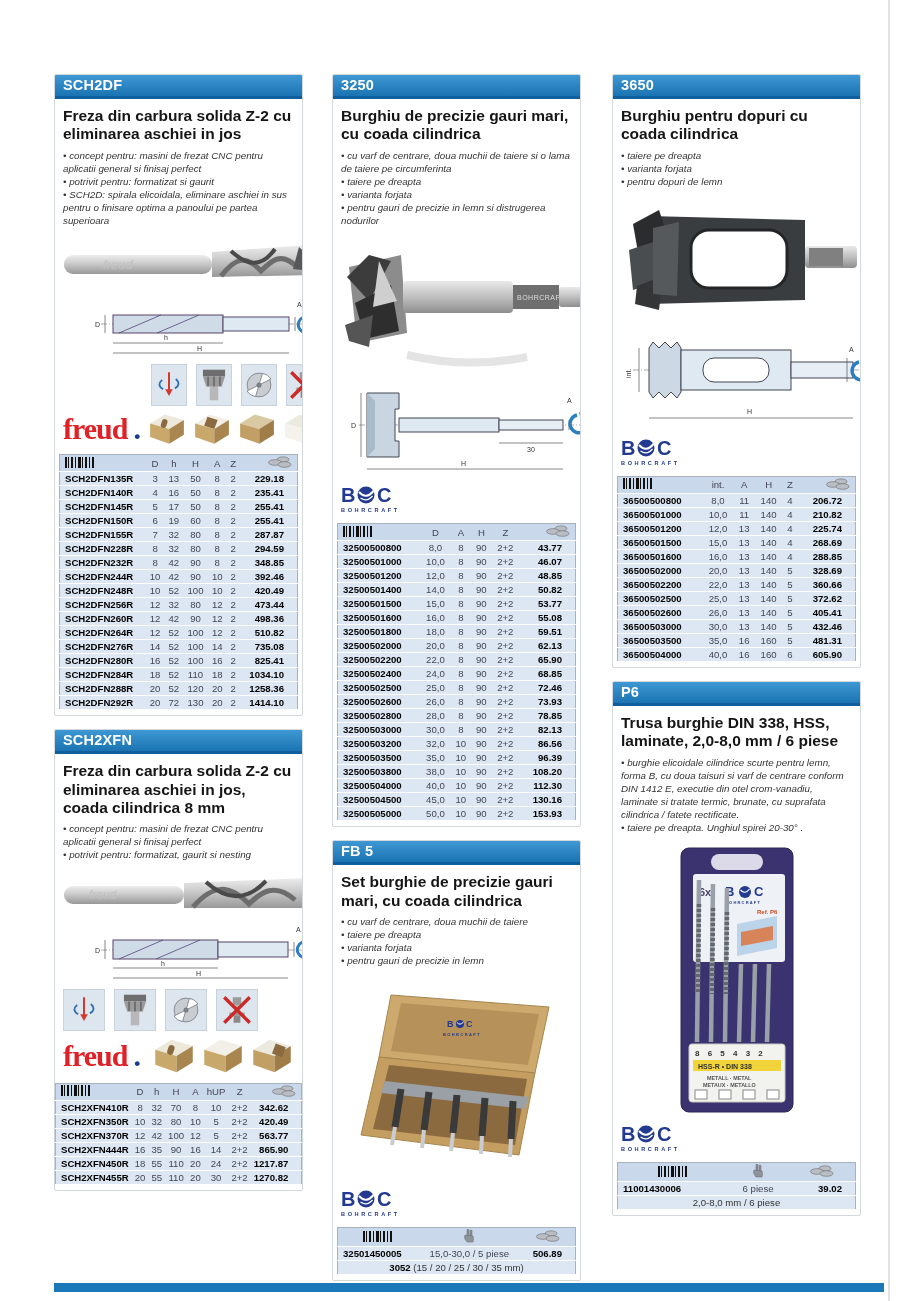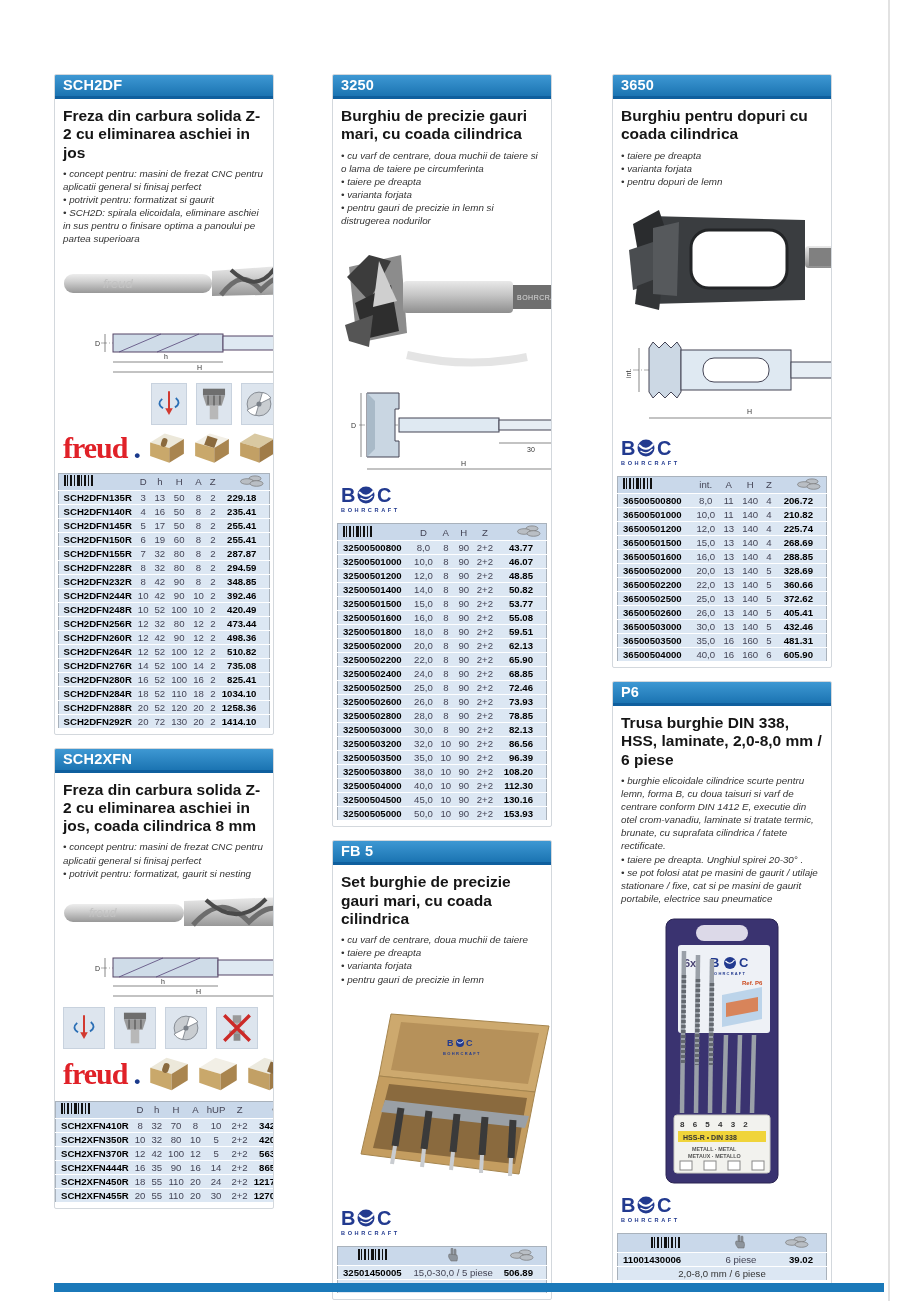--- a/index.html
+++ b/index.html
@@ -1,17 +1,17 @@
 <!DOCTYPE html>
 <html><head>
 <meta charset="utf-8">
 <style>
   * { margin:0; padding:0; box-sizing:border-box; }
   html,body { width:920px; height:1301px; background:#fff; font-family:"Liberation Sans", sans-serif; overflow:hidden; position:relative; }
-  .col { position:absolute; top:74px; width:220px; }
+  .col { position:absolute; top:74px; width:249px; }
   #col-left { left:54px; }
   #col-mid  { left:332px; }
   #col-right{ left:612px; }
   .sec { border:1px solid #d3d8dd; border-radius:2px; background:#fff; margin-bottom:13px; overflow:hidden; }
   .sec-head { background:linear-gradient(#3e98d3,#1b74b2); border-bottom:3px solid #0f5f9e; color:#fff;
               font-weight:bold; font-size:14.5px; padding:2px 8px 3px; letter-spacing:.2px; }
   .sec-title { font-size:15.5px; font-weight:bold; color:#151515; padding:8px 8px 3px; line-height:1.18; }
   .bullets { list-style:none; padding:2px 8px 6px; }
   .bullets li { font-size:9.8px; font-style:italic; color:#333; line-height:1.34; }
   .bullets li::before { content:"• "; }
@@ -1053,21 +1053,20 @@
         </tbody>
       </table>
   </section>
 
   <section class="sec">
     <div class="sec-head">P6</div>
     <div class="sec-title">Trusa burghie DIN 338, HSS, laminate, 2,0-8,0 mm / 6 piese</div>
     <ul class="bullets">
         <li>burghie elicoidale cilindrice scurte pentru lemn, forma B, cu doua taisuri si varf de centrare conform DIN 1412 E, executie din otel crom-vanadiu, laminate si tratate termic, brunate, cu suprafata cilindrica / fatete rectificate.</li>
         <li>taiere pe dreapta. Unghiul spirei 20-30° .</li>
-        <li>se pot folosi atat pe masini de gaurit / utilaje stationare / fixe, cat si pe masini de gaurit portabile, electrice sau pneumatice</li>
       </ul>
 
     <div class="media">
       <svg width="128" height="272" viewBox="0 0 128 272">
         <rect x="8" y="4" width="112" height="264" rx="8" fill="#3a3370" stroke="#2a2452"></rect>
         <rect x="38" y="10" width="52" height="16" rx="8" fill="#dcd9e8"></rect>
         <rect x="20" y="30" width="92" height="88" rx="3" fill="#eef1f6"></rect>
         <text x="26" y="52" font-size="11" font-weight="bold" fill="#4a4473">6x</text>
         <text x="52" y="52" font-size="13" font-weight="bold" fill="#223a8f">B</text>
         <circle cx="72" cy="48" r="6" fill="#223a8f"></circle>

